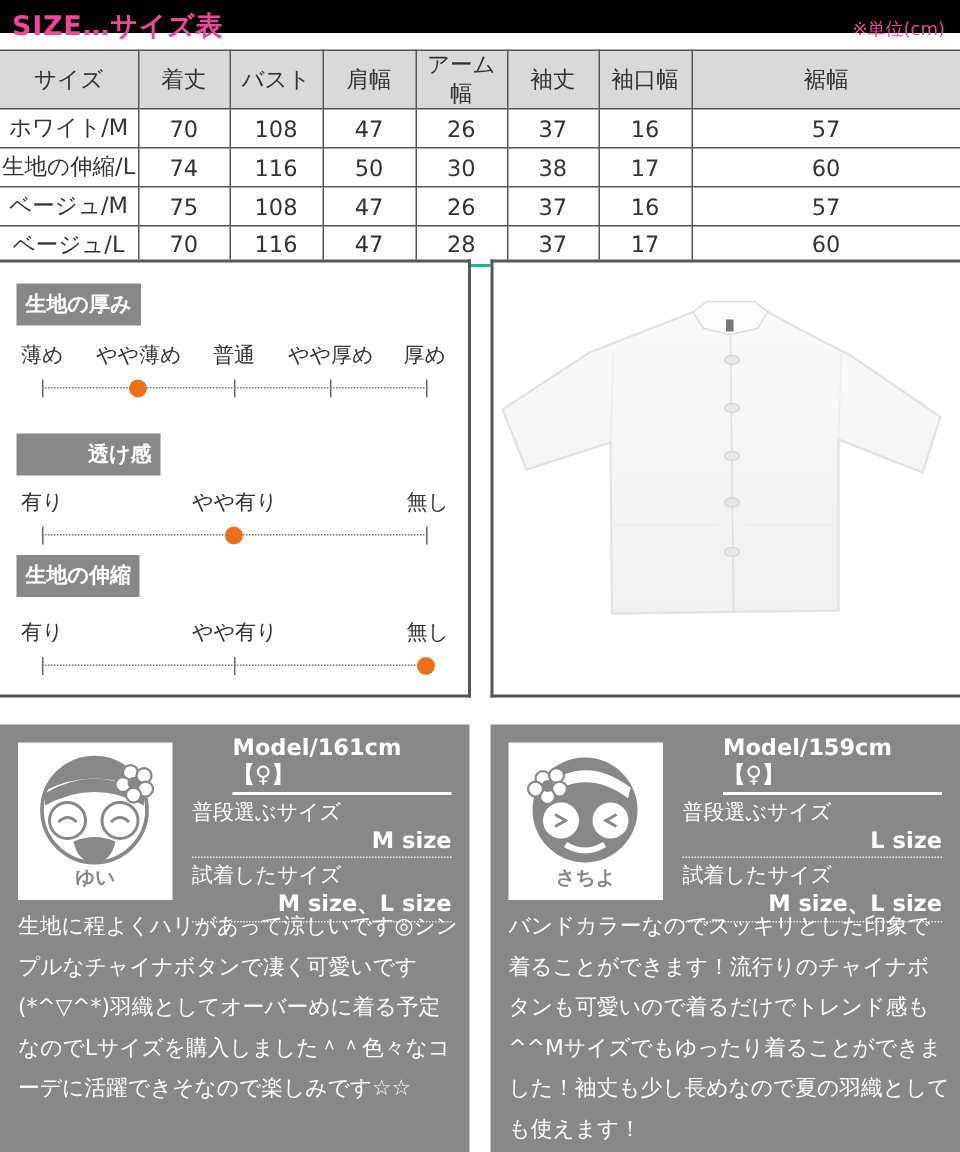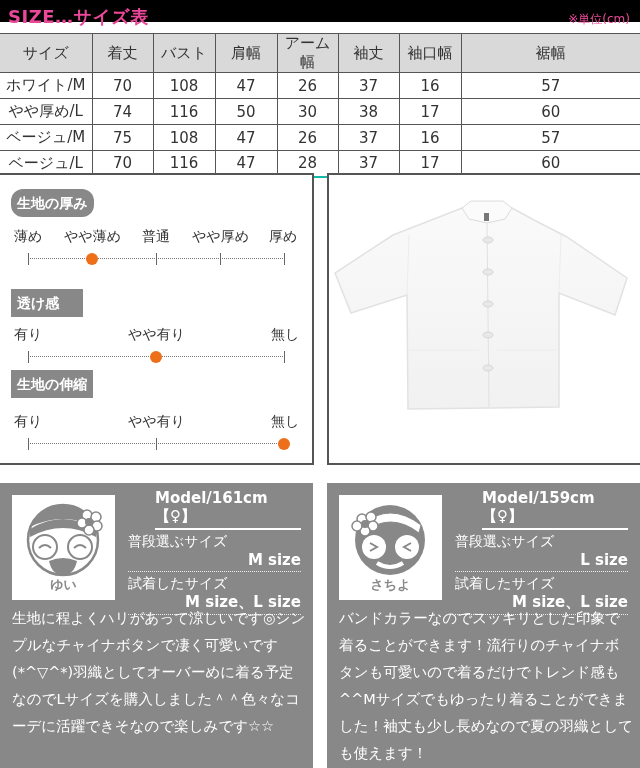--- a/index.html
+++ b/index.html
@@ -81,21 +81,21 @@
       <td>ホワイト/M</td>
       <td>70</td>
       <td>108</td>
       <td>47</td>
       <td>26</td>
       <td>37</td>
       <td>16</td>
       <td>57</td>
     </tr>
     <tr>
-      <td>やや厚め/L</td>
+      <td>生地の伸縮/L</td>
       <td>74</td>
       <td>116</td>
       <td>50</td>
       <td>30</td>
       <td>38</td>
       <td>17</td>
       <td>60</td>
     </tr>
     <tr>
       <td>ベージュ/M</td>
@@ -115,38 +115,38 @@
       <td>28</td>
       <td>37</td>
       <td>17</td>
       <td>60</td>
     </tr>
   </tbody>
 </table>
 
 <div class="fabric">
 
-  <div class="tag" style="top:14px;border-radius:12px;">生地の厚み</div>
+  <div class="tag" style="top:14px;">生地の厚み</div>
   <div class="lbls" style="top:53px;">
     <span style="left:0;">薄め</span>
     <span style="left:50px;">やや薄め</span>
     <span style="left:128px;">普通</span>
     <span style="left:178px;">やや厚め</span>
     <span style="left:255px;">厚め</span>
   </div>
   <div class="scale" style="top:78px;">
     <div class="line"></div>
     <div class="tick" style="left:0;"></div>
     <div class="tick" style="left:128px;"></div>
     <div class="tick" style="left:192px;"></div>
     <div class="tick" style="left:256px;"></div>
     <div class="dot" style="left:64px;"></div>
   </div>
 
-  <div class="tag" style="top:114px; width:72px; text-align:left;">透け感</div>
+  <div class="tag" style="top:114px; width:96px; text-align:right;">透け感</div>
   <div class="lbls" style="top:151px;">
     <span style="left:0;">有り</span>
     <span style="left:114px;">やや有り</span>
     <span style="left:257px;">無し</span>
   </div>
   <div class="scale" style="top:176px;">
     <div class="line"></div>
     <div class="tick" style="left:0;"></div>
     <div class="tick" style="left:256px;"></div>
     <div class="dot" style="left:128px;"></div>

